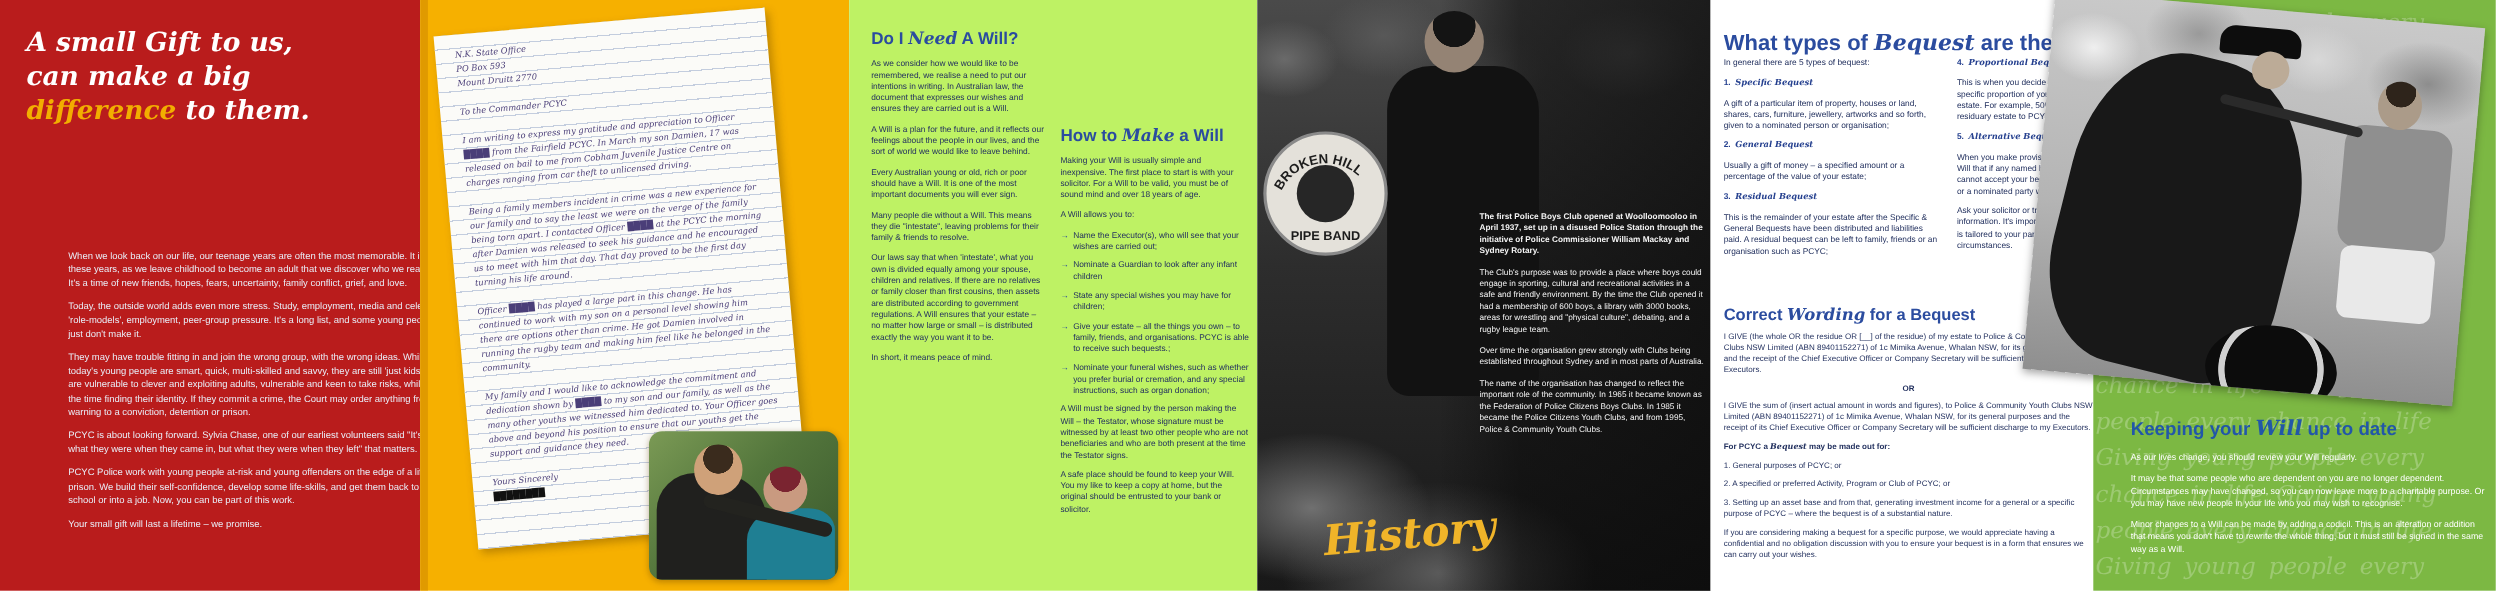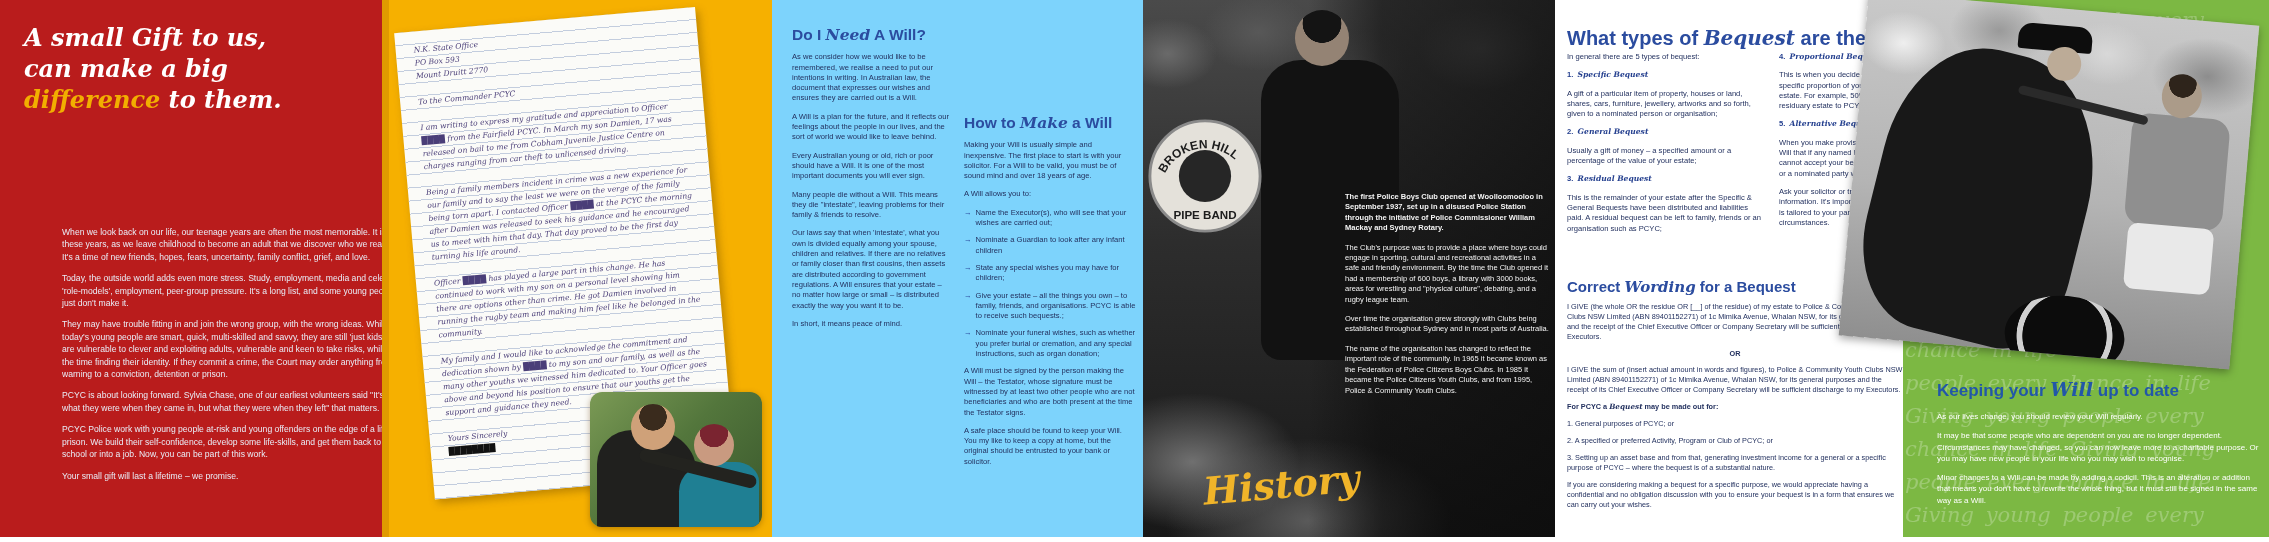--- a/index.html
+++ b/index.html
@@ -45,21 +45,21 @@
      border-radius:50%;}
   .couple .woman-top{position:absolute;right:2%;bottom:0;width:46%;height:48%;
      background:#1f7f93;border-radius:45% 30% 0 0;}
   .couple .woman-head{position:absolute;right:16%;top:24%;width:40px;height:42px;
      background:radial-gradient(circle at 50% 22%,#7a2430 0 36%,#c99a80 37% 100%);
      border-radius:50%;}
   .couple .arm{position:absolute;left:28%;top:52%;width:70%;height:13px;
      background:#23231f;border-radius:8px;transform:rotate(14deg);}
 
   
-  #will{left:772px;width:371px;background:#7dd3fc;color:#23315f;text-decoration:underline;}
+  #will{left:772px;width:371px;background:#bef264;color:#23315f;text-decoration:underline;}
   .h{font-weight:bold;color:#2b4c9f;font-size:15.5px;margin:0;}
   .script{font-family:"DejaVu Serif",serif;font-style:italic;font-weight:bold;}
   .col{position:absolute;font-size:7.6px;line-height:10.3px;}
   .col p{margin:0 0 8px 0;}
   #will-col1{left:20px;top:30px;width:160px;}
   #will-col2{left:192px;top:118px;width:172px;}
   #will-col1 .h,#will-col2 .h{margin-bottom:12px;}
   .blt{display:flex;margin:0 0 7px 0;}
   .blt .arrow{color:#2b4c9f;font-weight:bold;margin-right:4px;flex:0 0 auto;}
 
@@ -237,21 +237,21 @@
       <circle cx="60" cy="60" r="27" fill="#262626"></circle>
       <defs>
           <path id="topArc" d="M 16,64 A 46,46 0 0 1 104,64"></path>
         </defs>
       <text font-family="Liberation Sans, sans-serif" font-size="12.5" font-weight="bold" fill="#1c1c1c">
         <textPath href="#topArc" startOffset="6%">BROKEN HILL</textPath>
       </text>
       <text x="60" y="104" text-anchor="middle" font-family="Liberation Sans, sans-serif" font-size="12" font-weight="bold" fill="#1c1c1c">PIPE BAND</text>
     </svg>
     <div class="hist-text">
-      <p class="lead">The first Police Boys Club opened at Woolloomooloo in September 1937, set up in a disused Police Station through the initiative of Police Commissioner William Mackay and Sydney Rotary.</p>
+      <p class="lead">The first Police Boys Club opened at Woolloomooloo in April 1937, set up in a disused Police Station through the initiative of Police Commissioner William Mackay and Sydney Rotary.</p>
       <p>The Club's purpose was to provide a place where boys could engage in sporting, cultural and recreational activities in a safe and friendly environment. By the time the Club opened it had a membership of 600 boys, a library with 3000 books, areas for wrestling and "physical culture", debating, and a rugby league team.</p>
       <p>Over time the organisation grew strongly with Clubs being established throughout Sydney and in most parts of Australia.</p>
       <p>The name of the organisation has changed to reflect the important role of the community. In 1965 it became known as the Federation of Police Citizens Boys Clubs. In 1985 it became the Police Citizens Youth Clubs, and from 1995, Police &amp; Community Youth Clubs.</p>
     </div>
     <div class="hist-label">History</div>
   </div>
 
   <div id="bequest" class="panel">
     <p class="h"><span>What types of </span><span class="script">Bequest</span><span> are there?</span></p>
     <div id="beq-col1" class="col">

